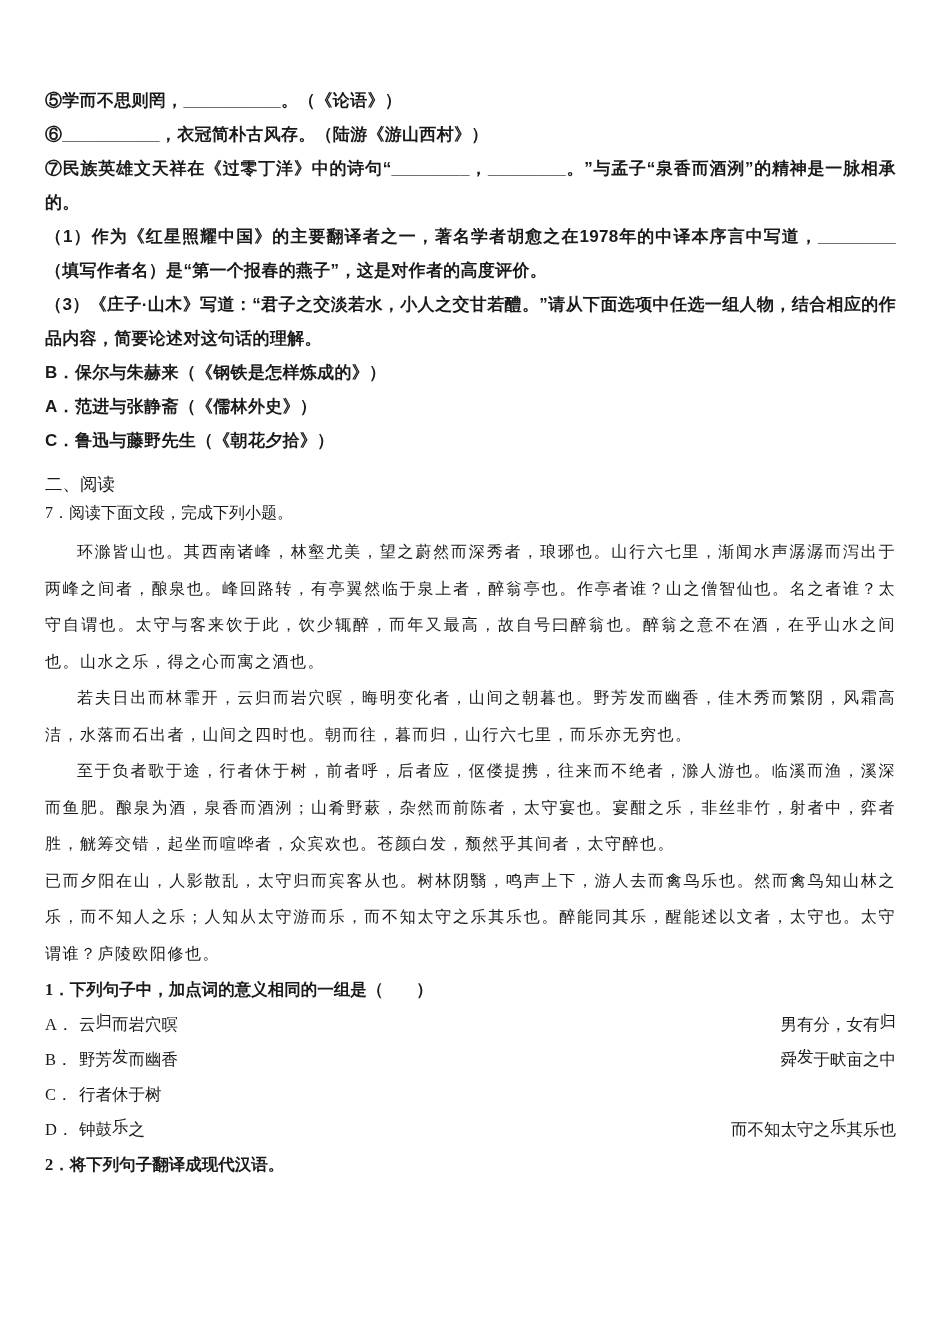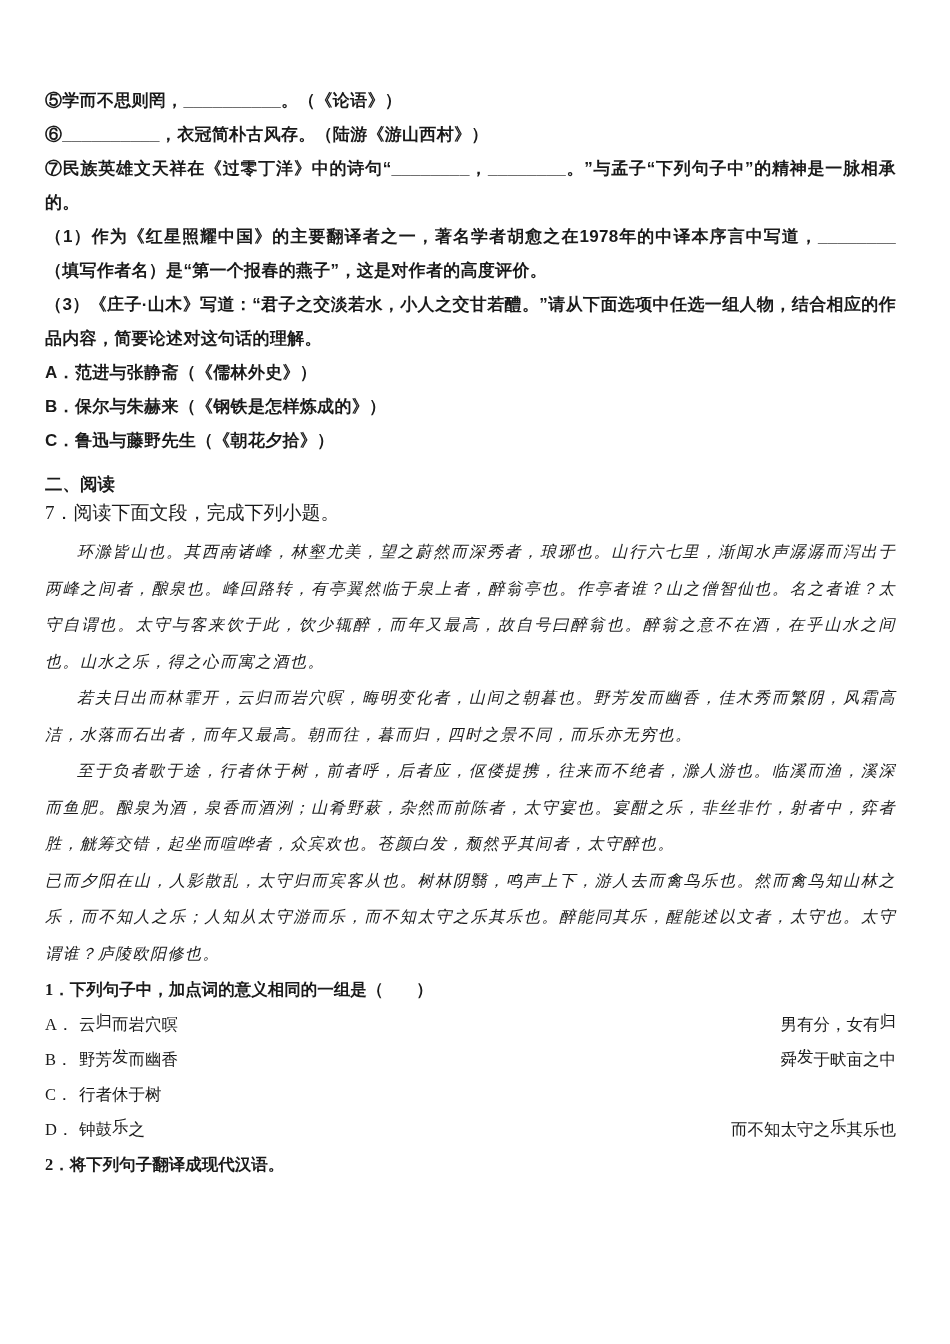--- a/index.html
+++ b/index.html
@@ -17,40 +17,39 @@
     font-weight: 700;
     font-size: 17px;
     line-height: 34px;
     margin: 0;
     letter-spacing: 0.3px;
   }
   .h-para { text-align: justify; }
 
   .sec-heading {
     font-family: "Liberation Sans", sans-serif;
-    font-weight: 700;
+    font-weight: 400;
     font-size: 17.5px;
     line-height: 28px;
     margin: 12px 0 0 0;
   }
   .q7-line {
     font-family: "Liberation Serif", serif;
-    font-size: 19px;
+    font-size: 16px;
     line-height: 30px;
     margin: 0;
   }
 
   .passage {
     font-family: "Liberation Serif", serif;
     font-size: 16px;
     line-height: 36.5px;
     letter-spacing: 1.5px;
     text-align: justify;
     margin-top: 6px;
-    font-style: italic;
   }
   .passage p { margin: 0; }
   .indent { text-indent: 2em; }
 
   .q-line {
     font-family: "Liberation Serif", serif;
     font-size: 16.5px;
     line-height: 35px;
     margin: 0;
     font-weight: bold;
@@ -66,34 +65,34 @@
   .opt-p2 { flex: 1 1 auto; text-align: right; }
   .em-dot { position: relative; top: -3px; }
 </style>
 </head>
 <body>
 
 <div class="page">
 
   <p class="h-line">⑤学而不思则罔，__________。（《论语》）</p>
   <p class="h-line">⑥__________，衣冠简朴古风存。（陆游《游山西村》）</p>
-  <p class="h-para">⑦民族英雄文天祥在《过零丁洋》中的诗句“________，________。”与孟子“下列句子中”的精神是一脉相承的。</p>
+  <p class="h-para">⑦民族英雄文天祥在《过零丁洋》中的诗句“________，________。”与孟子“泉香而酒洌”的精神是一脉相承的。</p>
 
   <p class="h-para">（1）作为《红星照耀中国》的主要翻译者之一，著名学者胡愈之在1978年的中译本序言中写道，________（填写作者名）是“第一个报春的燕子”，这是对作者的高度评价。</p>
   <p class="h-para">（3）《庄子·山木》写道：“君子之交淡若水，小人之交甘若醴。”请从下面选项中任选一组人物，结合相应的作品内容，简要论述对这句话的理解。</p>
+  <p class="h-line">B．保尔与朱赫来（《钢铁是怎样炼成的》）</p>
   <p class="h-line">A．范进与张静斋（《儒林外史》）</p>
-  <p class="h-line">B．保尔与朱赫来（《钢铁是怎样炼成的》）</p>
   <p class="h-line">C．鲁迅与藤野先生（《朝花夕拾》）</p>
 
   <h2 class="sec-heading">二、阅读</h2>
   <p class="q7-line">7．阅读下面文段，完成下列小题。</p>
 
   <div class="passage">
     <p class="indent">环滁皆山也。其西南诸峰，林壑尤美，望之蔚然而深秀者，琅琊也。山行六七里，渐闻水声潺潺而泻出于两峰之间者，酿泉也。峰回路转，有亭翼然临于泉上者，醉翁亭也。作亭者谁？山之僧智仙也。名之者谁？太守自谓也。太守与客来饮于此，饮少辄醉，而年又最高，故自号曰醉翁也。醉翁之意不在酒，在乎山水之间也。山水之乐，得之心而寓之酒也。</p>
-    <p class="indent">若夫日出而林霏开，云归而岩穴暝，晦明变化者，山间之朝暮也。野芳发而幽香，佳木秀而繁阴，风霜高洁，水落而石出者，而年又最高。朝而往，暮而归，四时之景不同，而乐亦无穷也。</p>
+    <p class="indent">若夫日出而林霏开，云归而岩穴暝，晦明变化者，山间之朝暮也。野芳发而幽香，佳木秀而繁阴，风霜高洁，水落而石出者，山间之四时也。朝而往，暮而归，山行六七里，而乐亦无穷也。</p>
     <p class="indent">至于负者歌于途，行者休于树，前者呼，后者应，伛偻提携，往来而不绝者，滁人游也。临溪而渔，溪深而鱼肥。酿泉为酒，泉香而酒洌；山肴野蔌，杂然而前陈者，太守宴也。宴酣之乐，非丝非竹，射者中，弈者胜，觥筹交错，起坐而喧哗者，众宾欢也。苍颜白发，颓然乎其间者，太守醉也。</p>
     <p class="noindent">已而夕阳在山，人影散乱，太守归而宾客从也。树林阴翳，鸣声上下，游人去而禽鸟乐也。然而禽鸟知山林之乐，而不知人之乐；人知从太守游而乐，而不知太守之乐其乐也。醉能同其乐，醒能述以文者，太守也。太守谓谁？庐陵欧阳修也。</p>
   </div>
 
   <p class="q-line">1．下列句子中，加点词的意义相同的一组是（　　）</p>
 
   <div class="opt-row">
     <span class="opt-label">A．</span>
     <span class="opt-p1"><span>云</span><span class="em-dot">归</span><span>而岩穴暝</span></span>
     <span class="opt-p2"><span>男有分，女有</span><span class="em-dot">归</span><span></span></span>

